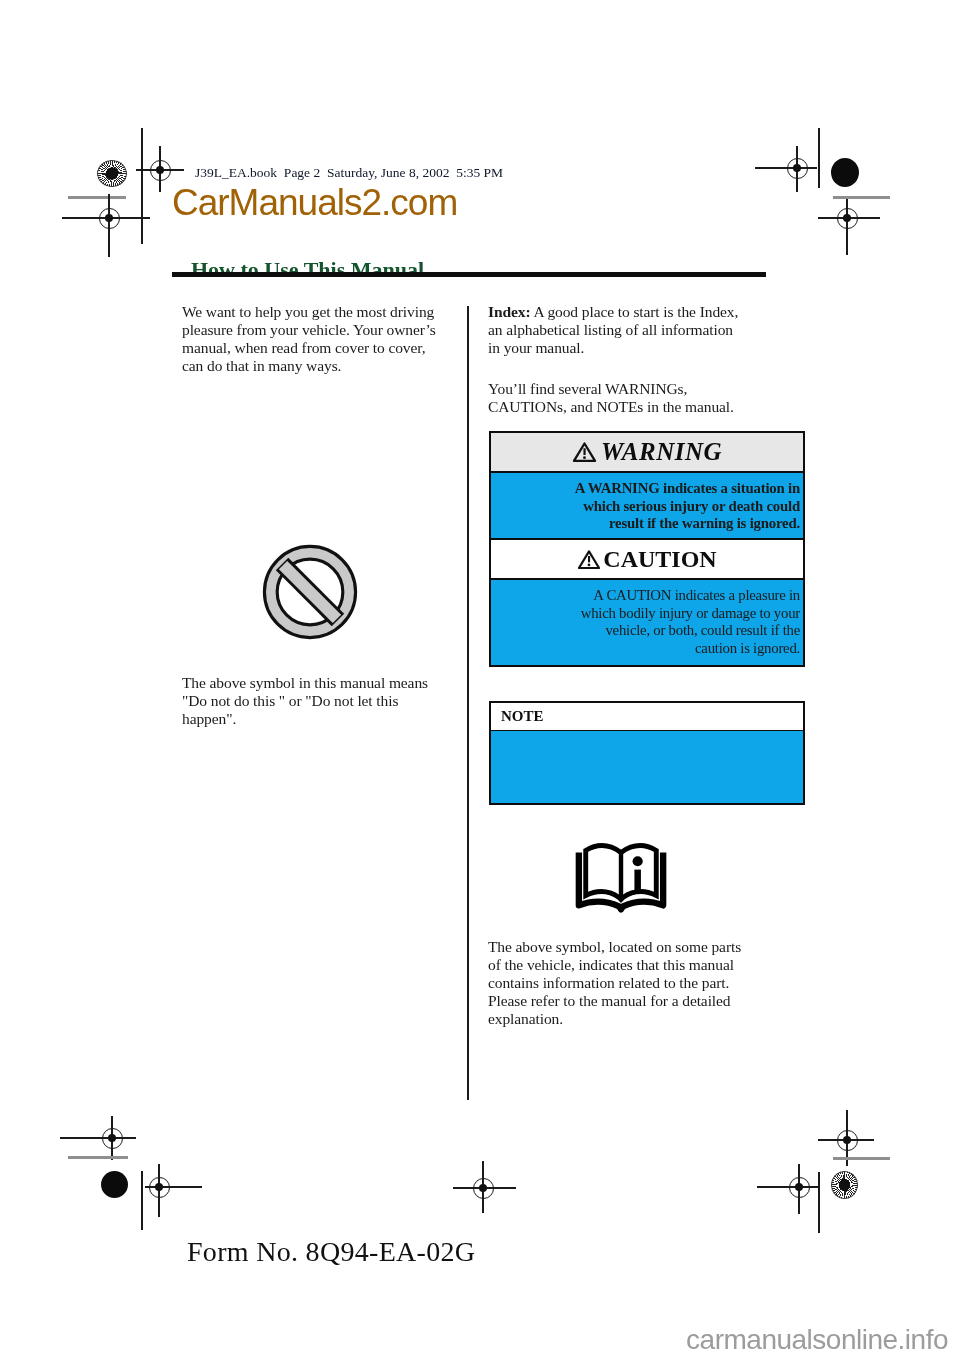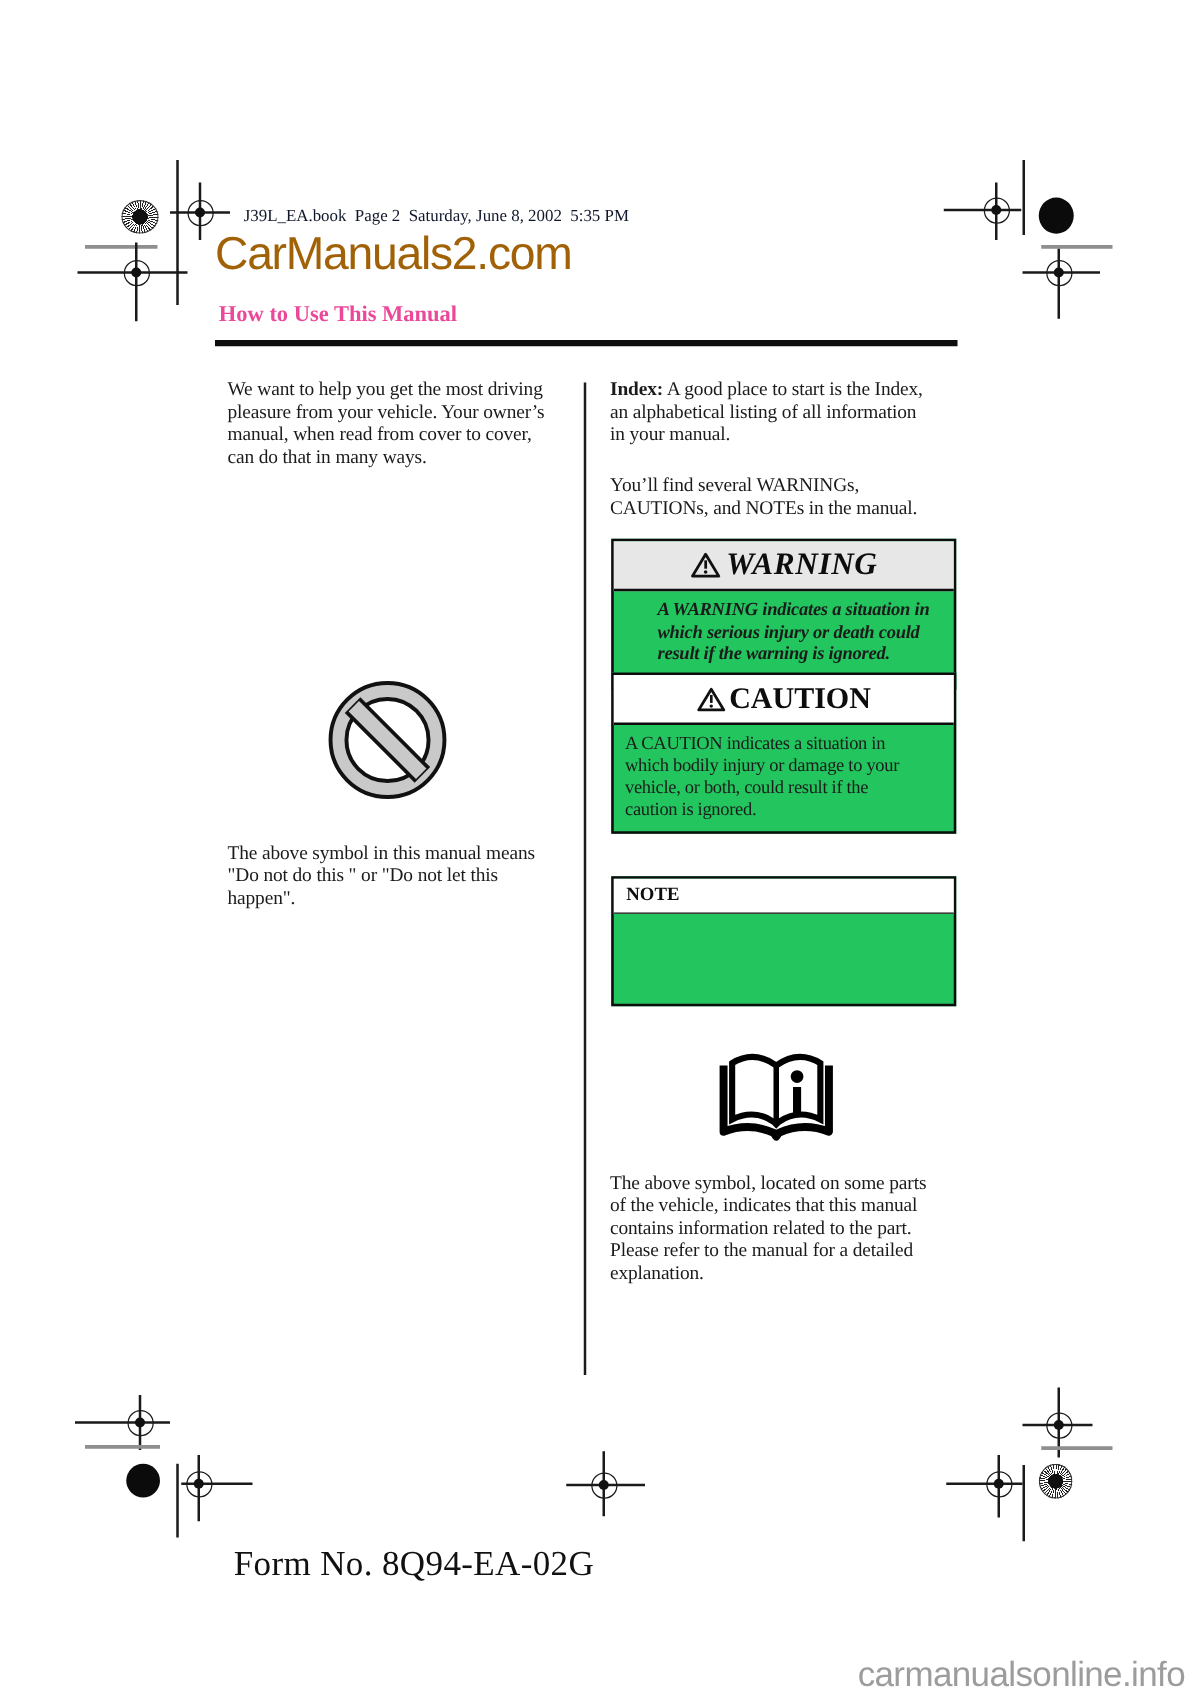--- a/index.html
+++ b/index.html
@@ -20,39 +20,39 @@
       radial-gradient(circle, #111 0 30%, rgba(255,255,255,0) 31%),
       repeating-conic-gradient(#222 0deg 4deg, #fafafa 4deg 10deg);
     box-shadow:inset 0 0 0 1px #333;}
   
   .print-header{position:absolute;left:195px;top:165px;font-size:13.5px;white-space:pre;color:#0f172a;}
   .wm-top{position:absolute;left:172px;top:182px;font-family:"Liberation Sans",sans-serif;
     font-size:37px;letter-spacing:-1px;font-weight:400;}
   .wm-bottom{position:absolute;left:600px;top:1324px;width:348px;text-align:right;
     font-family:"Liberation Sans",sans-serif;font-size:28px;letter-spacing:-0.5px;}
   
-  .title{position:absolute;left:175px;top:241px;margin:0;font-size:18px;font-weight:bold;color:#ec4899;}
+  .title{position:absolute;left:175px;top:241px;margin:16px;font-size:22px;font-weight:bold;color:#14532d;}
   .rule{position:absolute;left:172px;top:272px;width:594px;height:4.5px;background:#0d0d0d;}
   .divider{position:absolute;left:467px;top:306px;width:1.6px;height:794px;background:#1c1c1c;}
   
   .para{position:absolute;white-space:pre-line;font-size:15.5px;line-height:17.9px;letter-spacing:-0.1px;}
   .lcol{left:182px;width:320px;}
   .rcol{left:488px;width:320px;}
   .blabel{font-weight:bold;}
   
-  .box{position:absolute;left:489px;width:276px;border:2.4px solid #0d0d0d;box-sizing:border-box;background:#22c55e;}
+  .box{position:absolute;left:489px;width:316px;border:2.4px solid #0d0d0d;box-sizing:border-box;background:#0ea5e9;text-align:right;}
   .box-header{display:flex;align-items:center;justify-content:center;border-bottom:2px solid #0d0d0d;box-sizing:border-box;}
   .warn-header{height:40px;background:#e7e7e7;}
   .caut-header{height:40px;background:#fff;}
   .note-header{height:28px;background:#fff;justify-content:flex-start;padding-left:10px;border-bottom-width:1.6px;}
   .warn-title{font-size:25px;font-weight:bold;font-style:italic;letter-spacing:0.5px;color:#0d0d0d;margin-left:4px;}
   .caut-title{font-size:24px;font-weight:bold;color:#0d0d0d;margin-left:2px;}
   .note-title{font-size:15px;font-weight:bold;color:#0d0d0d;}
   .box-body{white-space:pre-line;padding:7px 3px 7px 9px;font-size:14.8px;line-height:17.6px;letter-spacing:-0.25px;}
-  .warn-body{font-weight:bold;font-style:italic;letter-spacing:-0.2px;padding-left:35px;}
+  .warn-body{font-weight:bold;letter-spacing:-0.2px;padding-left:35px;}
   .tri{display:block;}
   
   .no-symbol{position:absolute;left:261px;top:543px;width:98px;height:98px;}
   .book-symbol{position:absolute;left:572px;top:832px;width:98px;height:84px;}
   .footer-form{position:absolute;left:187px;top:1236px;font-size:28px;letter-spacing:0.3px;color:#111;}
 </style>
 </head>
 <body>
 
 <div class="page">
@@ -172,21 +172,21 @@
     <div class="box-header caut-header">
       <span>
         <svg class="tri" viewBox="0 0 26 23" width="24" height="21" aria-hidden="true">
           <path d="M13 2.6 L24 20.8 H2 Z" fill="none" stroke="#111" stroke-width="2.4" stroke-linejoin="round"></path>
           <rect x="11.9" y="7.6" width="2.3" height="7" fill="#111"></rect>
           <circle cx="13" cy="17.4" r="1.5" fill="#111"></circle>
         </svg>
       </span>
       <span class="caut-title">CAUTION</span>
     </div>
-    <div class="box-body">A CAUTION indicates a situation in
+    <div class="box-body">A CAUTION indicates a pleasure in
 which bodily injury or damage to your
 vehicle, or both, could result if the
 caution is ignored.</div>
   </div>
 
   <div class="box" style="top:701px;height:104px;">
     <div class="box-header note-header">
       <span class="note-title">NOTE</span>
     </div>
   </div>

